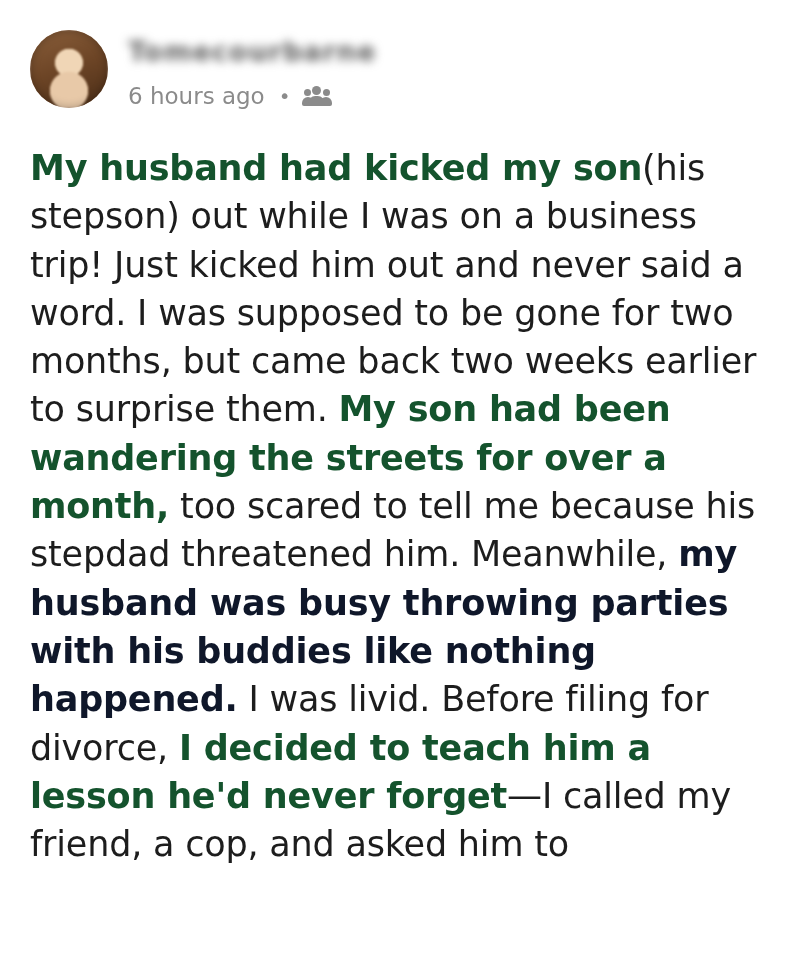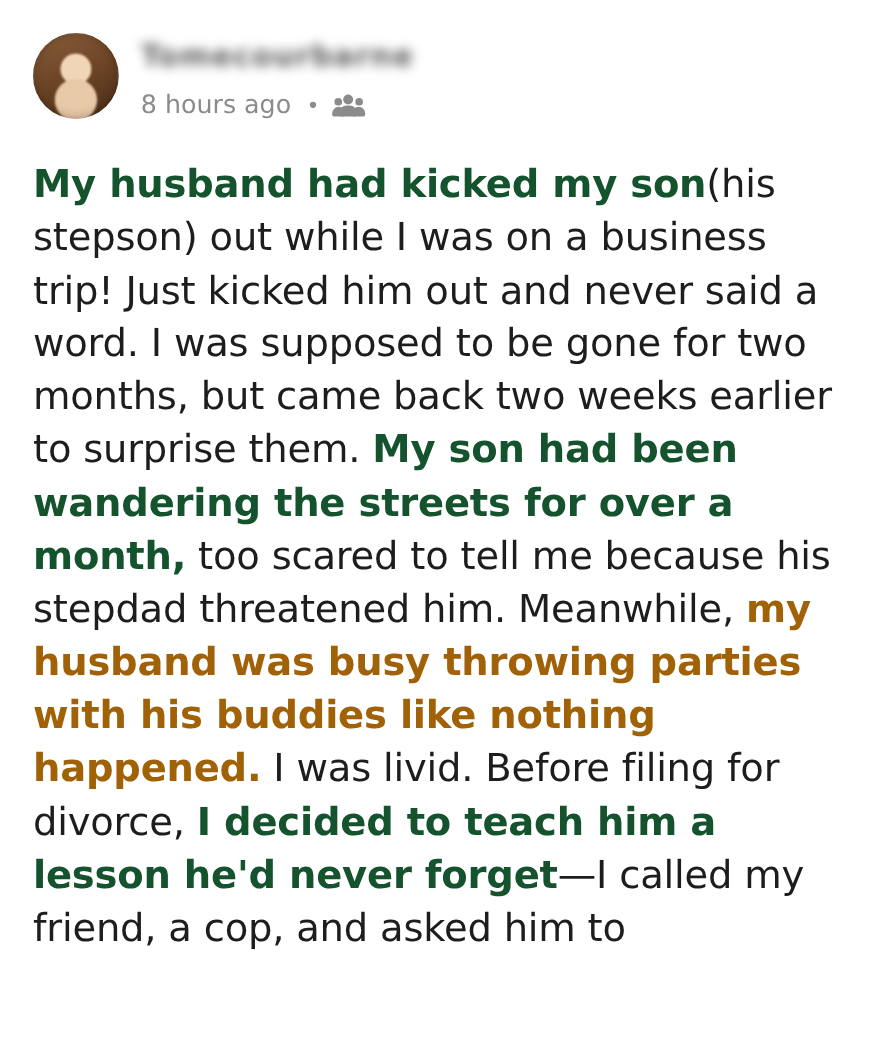--- a/index.html
+++ b/index.html
@@ -143,21 +143,21 @@
     line-height: 1.38;
     color: #1d1d1d;
     letter-spacing: -0.2px;
     word-spacing: 0px;
   }
   .post-body .hl-red {
     color: #14532d;
     font-weight: bold;
   }
   .post-body .hl-bold {
-    color: #a16207;
+    color: #0f172a;
     font-weight: bold;
   }
   .post-body .plain {
     color: #1d1d1d;
     font-weight: normal;
   }
   .fade-bottom {
     position: absolute;
     left: 0;
     bottom: 0;
@@ -176,21 +176,21 @@
 
     <div class="avatar">
       <div class="av-hair"></div>
       <div class="av-shadow"></div>
     </div>
 
     <div class="header-text">
       <div class="author-name">Tomecourbarne</div>
 
       <div class="meta-row">
-        <span class="meta-time">8 hours ago</span>
+        <span class="meta-time">6 hours ago</span>
         <span class="meta-dot">•</span>
         <span class="friends-icon">
           <span class="p2"></span>
             <span class="p2b"></span>
           <span class="p3"></span>
             <span class="p3b"></span>
           <span class="p1"></span>
             <span class="p1b"></span>
         </span>
       </div>

